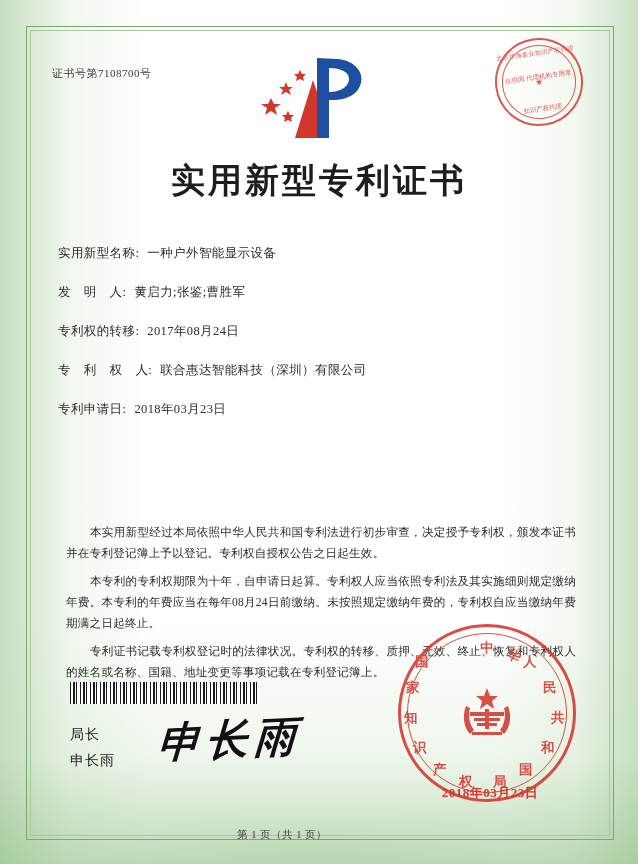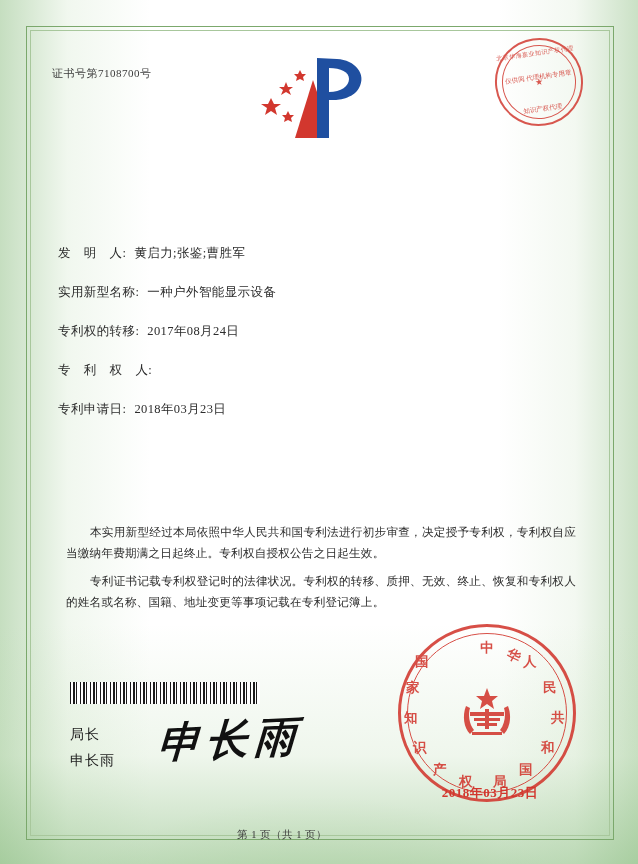--- a/index.html
+++ b/index.html
@@ -293,45 +293,48 @@
 
   <div class="stamp-top">
     <div class="ring"></div>
     <div class="st-arc">北京华海嘉业知识产权代理</div>
     <div class="st-mid">仅供阅
 代理机构专用章</div>
     <div class="st-bot">知识产权代理</div>
     <div class="st-star">★</div>
   </div>
 
+  <div class="doc-title">实用新型专利证书</div>
 
   <div class="fields">
+    <div class="field-row">
+      <span class="field-label">实用新型名称:</span>
+      <span class="field-value">一种户外智能显示设备</span>
+    </div>
     <div class="field-row">
       <span class="field-label">发　明　人:</span>
       <span class="field-value">黄启力;张鉴;曹胜军</span>
     </div>
     <div class="field-row">
-      <span class="field-label">实用新型名称:</span>
-      <span class="field-value">一种户外智能显示设备</span>
-    </div>
-    <div class="field-row">
       <span class="field-label">专利权的转移:</span>
       <span class="field-value">2017年08月24日</span>
     </div>
     <div class="field-row">
       <span class="field-label">专　利　权　人:</span>
+      <span class="field-value">联合惠达智能科技（深圳）有限公司</span>
     </div>
     <div class="field-row">
       <span class="field-label">专利申请日:</span>
       <span class="field-value">2018年03月23日</span>
     </div>
   </div>
 
   <div class="body-text">
-    <p>本实用新型经过本局依照中华人民共和国专利法进行初步审查，决定授予专利权，专利权自应当缴纳年费期满之日起终止。专利权自授权公告之日起生效。</p>
+    <p>本实用新型经过本局依照中华人民共和国专利法进行初步审查，决定授予专利权，颁发本证书并在专利登记簿上予以登记。专利权自授权公告之日起生效。</p>
+    <p>本专利的专利权期限为十年，自申请日起算。专利权人应当依照专利法及其实施细则规定缴纳年费。本专利的年费应当在每年08月24日前缴纳。未按照规定缴纳年费的，专利权自应当缴纳年费期满之日起终止。</p>
     <p>专利证书记载专利权登记时的法律状况。专利权的转移、质押、无效、终止、恢复和专利权人的姓名或名称、国籍、地址变更等事项记载在专利登记簿上。</p>
   </div>
 
   <div class="barcode"></div>
 
   <div class="sig-block">
     <div>局长</div>
     <div>申长雨</div>
   </div>
 

